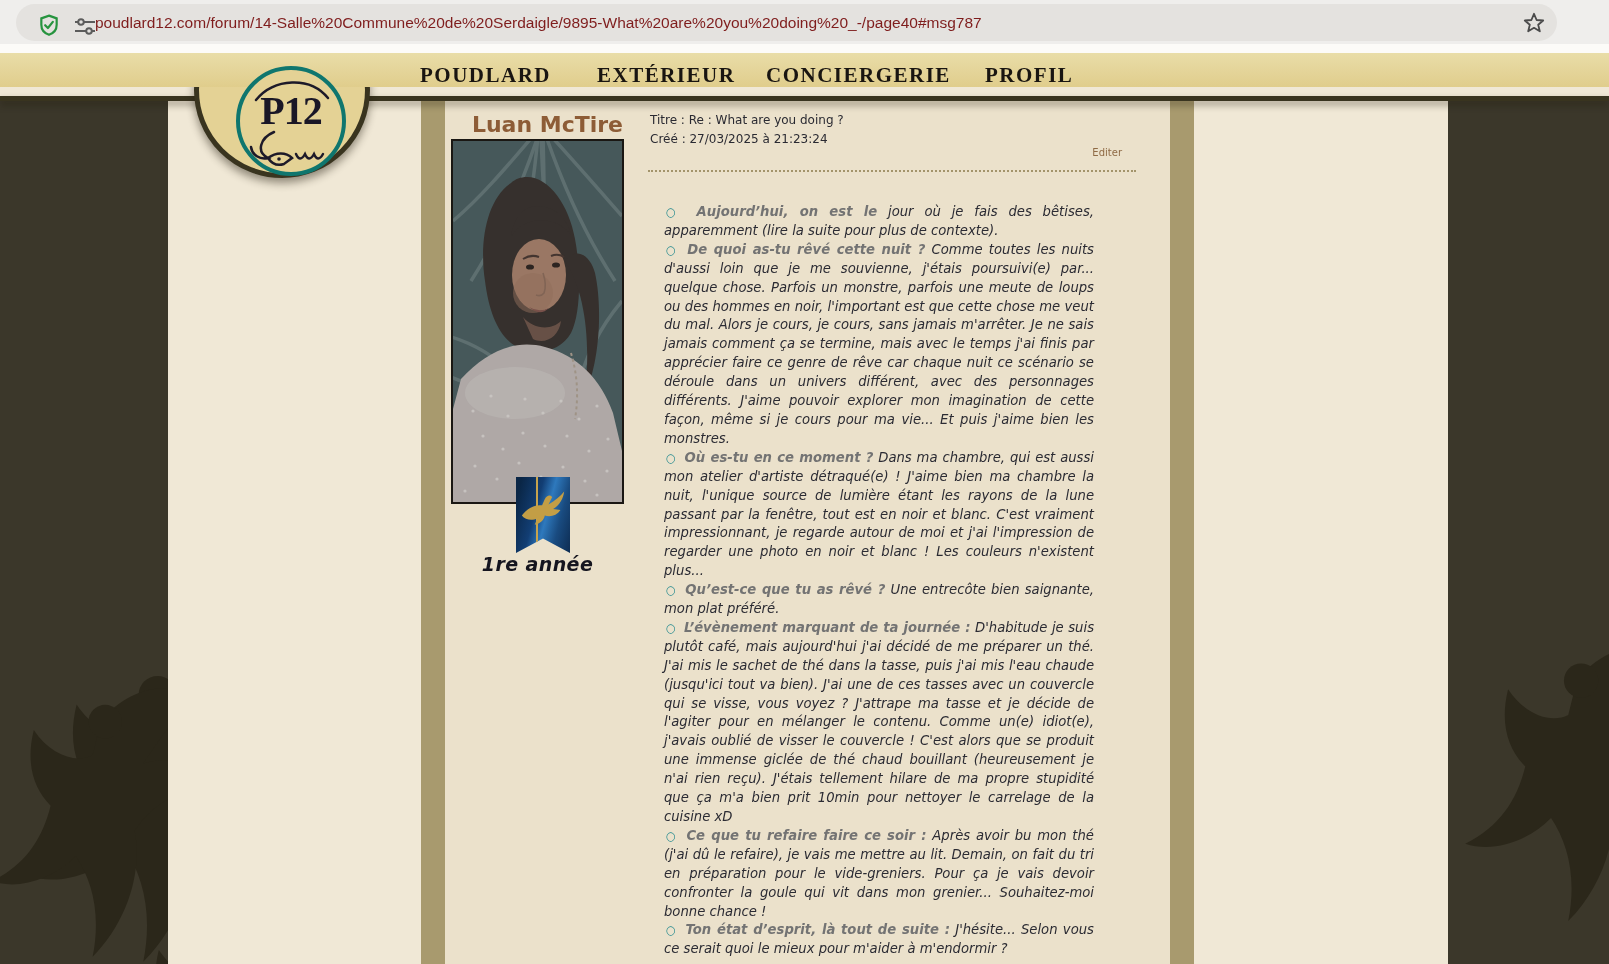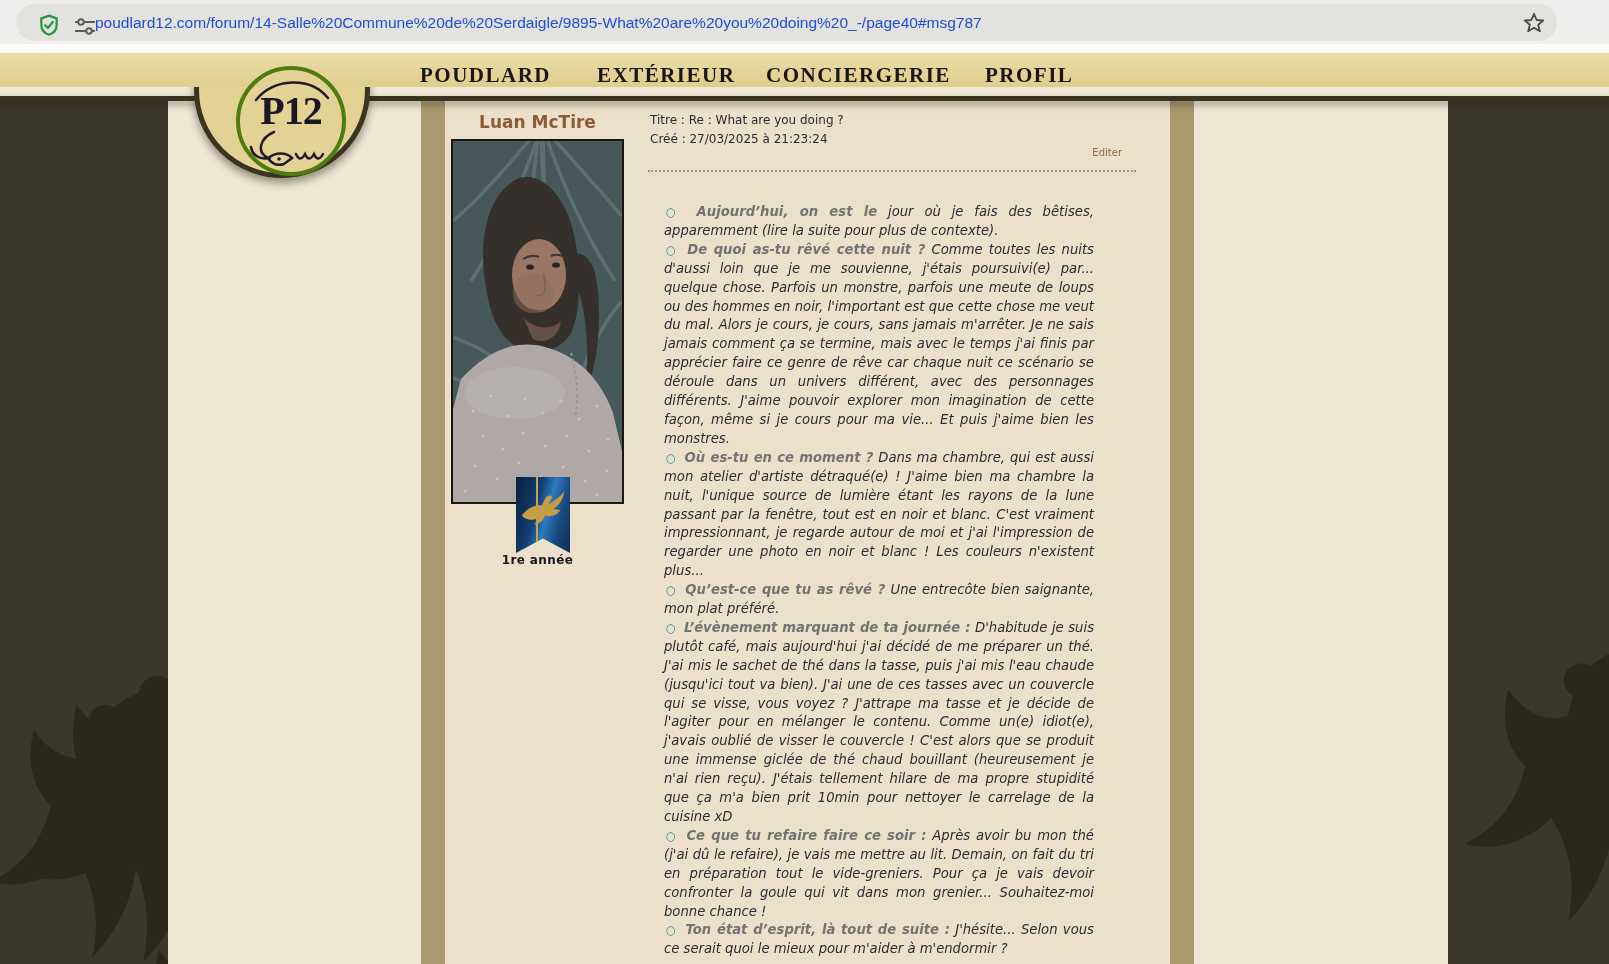--- a/index.html
+++ b/index.html
@@ -23,49 +23,49 @@
   .dark-line{ position:absolute; left:0; top:96px; width:1609px; height:5px; background:#39341f;
               box-shadow:0 4px 7px rgba(30,25,10,.4); }
   .logo-bulge{ position:absolute; left:194px; top:2px; width:176px; height:176px; border-radius:50%;
                background:#e4d295; border:5px solid #39341f; box-shadow:0 5px 9px rgba(30,25,10,.45); }
   .gold-bar{ position:absolute; left:0; top:53px; width:1609px; height:34px;
              background:linear-gradient(#e9dda8,#e0cd8c); }
   .nav-item{ position:absolute; top:0; height:43px; line-height:45px;
              font-family:"Liberation Serif",serif; font-size:21px; font-weight:600;
              letter-spacing:1.5px; color:#191511; cursor:pointer; }
   .logo-circle{ position:absolute; left:236px; top:66px; width:110px; height:110px; border-radius:50%;
-                background:#e4d295; border:4px solid #4d7c0f; }
+                background:#e4d295; border:4px solid #0f766e; }
   .logo-circle .p12{ position:absolute; top:17px; left:0; width:102px; text-align:center;
                      font-family:"Liberation Serif",serif; font-weight:700; font-size:40px;
                      letter-spacing:-1px; color:#1a1726; }
   .logo-circle svg{ position:absolute; inset:0; }
 
   
   .white-strip{ position:absolute; left:0; top:44px; width:1609px; height:9px; background:#fcfbf8; }
   .chrome{ position:absolute; left:0; top:0; width:1609px; height:44px; background:#efeeec; }
   .pill{ position:absolute; left:16px; top:4px; width:1541px; height:37px; border-radius:19px;
          background:#e4e2df; }
   .pill .url{ position:absolute; left:79px; top:0; height:37px; line-height:38px;
-              font-family:"Liberation Sans",sans-serif; font-size:15.5px; color:#1d4ed8;
+              font-family:"Liberation Sans",sans-serif; font-size:15.5px; color:#7f1d1d;
               white-space:nowrap; }
   .icon{ position:absolute; }
 
   
-  .author{ position:absolute; left:445px; top:112px; width:185px; text-align:center;
-           font-size:17px; font-weight:bold; color:#8d5c36; cursor:pointer; }
+  .author{ position:absolute; left:455px; top:112px; width:185px; text-align:center;
+           font-size:22px; font-weight:bold; color:#8d5c36; cursor:pointer; }
   .avatar{ position:absolute; left:451px; top:139px; width:173px; height:365px;
            border:2px solid #1a1713; background:linear-gradient(#5d7476,#44585a); overflow:hidden; }
   .avatar svg{ display:block; }
   .badge{ position:absolute; left:516px; top:477px; width:54px; height:76px;
           background:linear-gradient(105deg,#0a2646 8%,#123e74 38%,#2e79bd 55%,#194b80 75%,#0d2c52 100%);
           clip-path:polygon(0 0,100% 0,100% 100%,50% 81%,0 100%); }
   .badge .gold-line{ position:absolute; left:20px; top:0; width:2px; height:76px; background:#c6a34d; }
   .badge svg{ position:absolute; left:4px; top:13px; }
   .rank{ position:absolute; left:445px; top:553px; width:185px; text-align:center;
-         font-size:12px; font-weight:bold; color:#15151f; letter-spacing:.4px; }
+         font-size:19px; font-weight:bold; color:#15151f; letter-spacing:.4px;font-style:italic; }
 
   .title-block{ position:absolute; left:650px; top:111px; font-size:12px; line-height:18.5px;
                 color:#2a2a32; }
   .edit-link{ position:absolute; left:648px; top:147px; width:488px; text-align:right;
               padding-right:14px; font-size:10px; color:#8f6a45; cursor:pointer; }
   .dotted{ position:absolute; left:648px; top:170px; width:488px; height:0;
            border-top:2px dotted #a3946b; }
 
   
   .post-text{ position:absolute; left:664px; top:203px; width:430px; font-style:italic;
@@ -272,21 +272,21 @@
 
       <div class="para">
         <span class="bullet">○</span>
         <span class="q">L’évènement marquant de ta journée :</span>
         <span class="a">D'habitude je suis plutôt café, mais aujourd'hui j'ai décidé de me préparer un thé. J'ai mis le sachet de thé dans la tasse, puis j'ai mis l'eau chaude (jusqu'ici tout va bien). J'ai une de ces tasses avec un couvercle qui se visse, vous voyez ? J'attrape ma tasse et je décide de l'agiter pour en mélanger le contenu. Comme un(e) idiot(e), j'avais oublié de visser le couvercle ! C'est alors que se produit une immense giclée de thé chaud bouillant (heureusement je n'ai rien reçu). J'étais tellement hilare de ma propre stupidité que ça m'a bien prit 10min pour nettoyer le carrelage de la cuisine xD</span>
       </div>
 
       <div class="para">
         <span class="bullet">○</span>
         <span class="q">Ce que tu refaire faire ce soir :</span>
-        <span class="a">Après avoir bu mon thé (j'ai dû le refaire), je vais me mettre au lit. Demain, on fait du tri en préparation tout le vide-greniers. Pour ça je vais devoir confronter la goule qui vit dans mon grenier... Souhaitez-moi bonne chance !</span>
+        <span class="a">Après avoir bu mon thé (j'ai dû le refaire), je vais me mettre au lit. Demain, on fait du tri en préparation pour le vide-greniers. Pour ça je vais devoir confronter la goule qui vit dans mon grenier... Souhaitez-moi bonne chance !</span>
       </div>
 
       <div class="para">
         <span class="bullet">○</span>
         <span class="q">Ton état d’esprit, là tout de suite :</span>
         <span class="a">J'hésite... Selon vous ce serait quoi le mieux pour m'aider à m'endormir ?</span>
       </div>
     </div>
 
   <div class="dark-line"></div>

